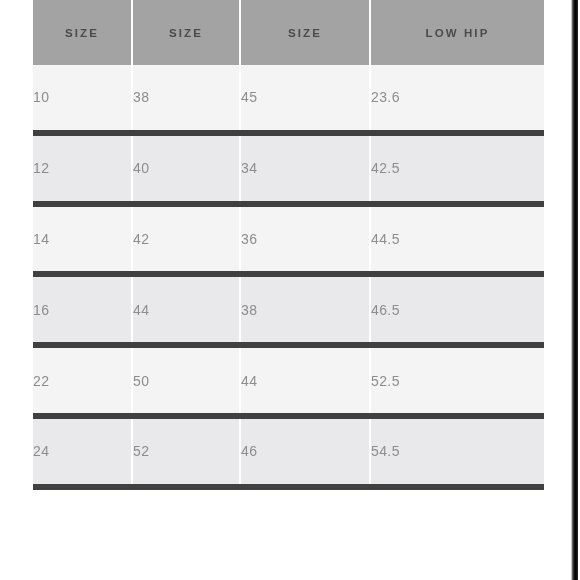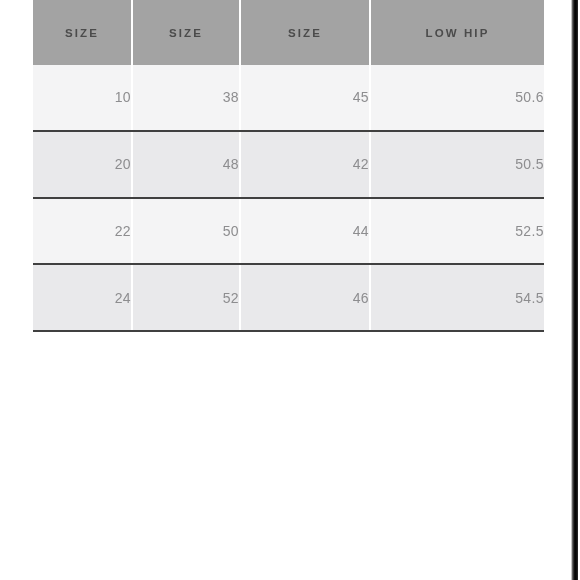--- a/index.html
+++ b/index.html
@@ -69,28 +69,28 @@
     letter-spacing: 2.1px;
     text-align: center;
     vertical-align: middle;
     border-right: 2px solid #ffffff;
     padding: 0;
   }
   thead th:last-child { border-right: none; margin-top: 22px; }
 
   tbody td {
     height: 64.8px;
-    text-align: right;
+    text-align: left;
     vertical-align: middle;
     font-size: 14px;
     font-weight: 400;
     letter-spacing: 0.4px;
     color: #8d8d8f;
     border-right: 2px solid #ffffff;
-    border-bottom: 2px solid #404040;
+    border-bottom: 6px solid #404040;
     padding: 0;
   }
   tbody td:last-child { border-right: none; }
 
   tbody tr.row-light td { background: #f4f4f5; }
   tbody tr.row-dark  td { background: #e9e9eb; }
 </style>
 </head>
 <body>
 
@@ -110,27 +110,39 @@
           <th>SIZE</th>
           <th>SIZE</th>
           <th>LOW HIP</th>
         </tr>
       </thead>
       <tbody>
         <tr class="row-light">
           <td>10</td>
           <td>38</td>
           <td>45</td>
-          <td>50.6</td>
+          <td>23.6</td>
         </tr>
         <tr class="row-dark">
-          <td>20</td>
-          <td>48</td>
+          <td>12</td>
+          <td>40</td>
+          <td>34</td>
+          <td>42.5</td>
+        </tr>
+        <tr class="row-light">
+          <td>14</td>
           <td>42</td>
-          <td>50.5</td>
+          <td>36</td>
+          <td>44.5</td>
+        </tr>
+        <tr class="row-dark">
+          <td>16</td>
+          <td>44</td>
+          <td>38</td>
+          <td>46.5</td>
         </tr>
         <tr class="row-light">
           <td>22</td>
           <td>50</td>
           <td>44</td>
           <td>52.5</td>
         </tr>
         <tr class="row-dark">
           <td>24</td>
           <td>52</td>

